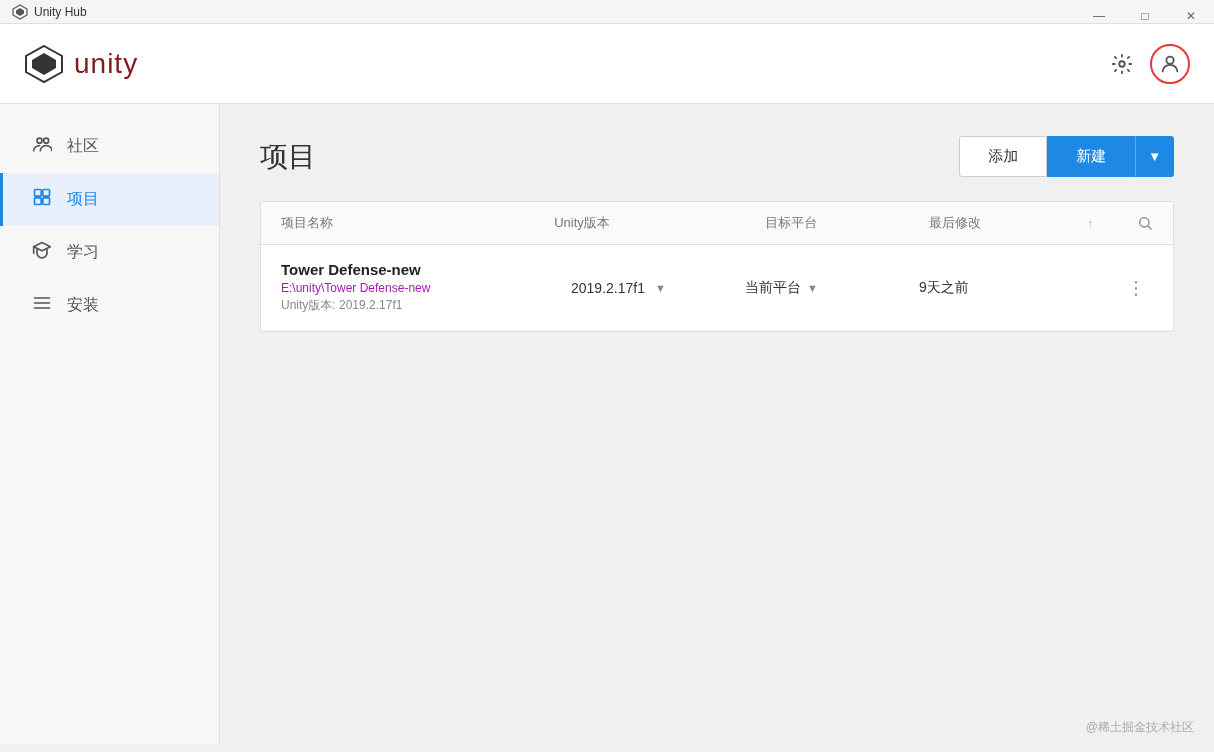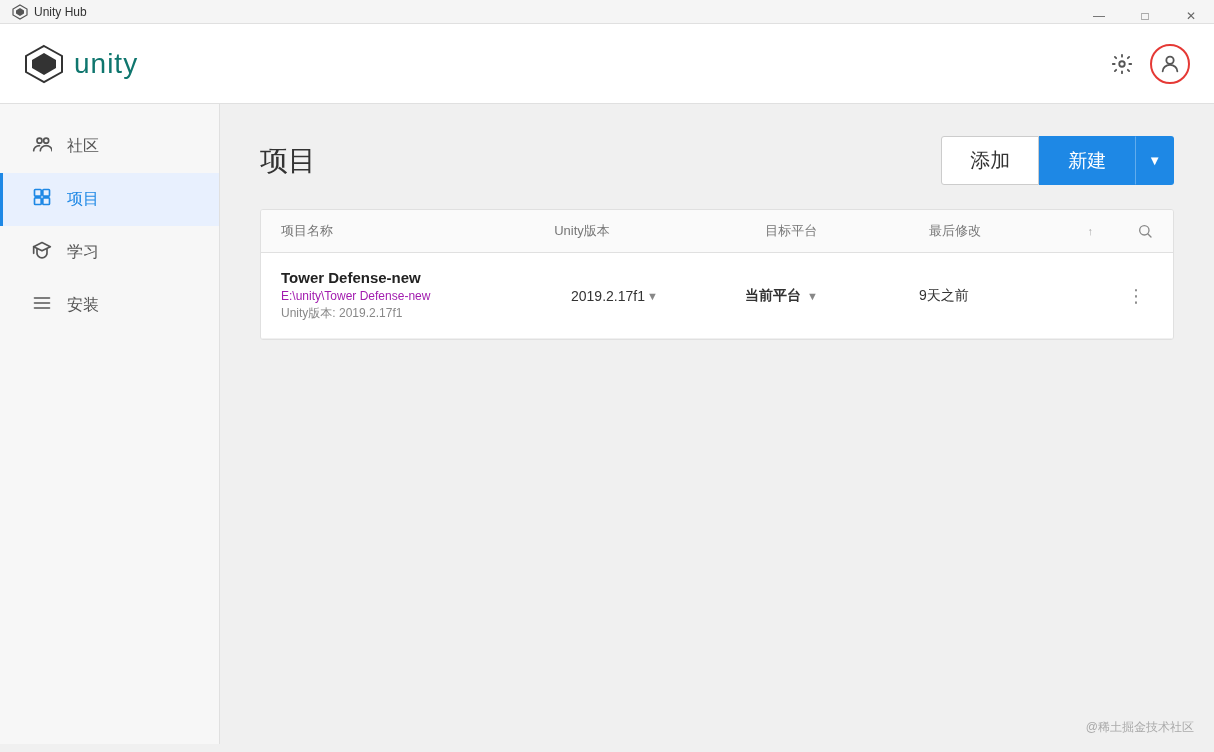--- a/index.html
+++ b/index.html
@@ -67,21 +67,21 @@
       align-items: center;
       gap: 10px;
     }
     .logo-icon {
       width: 40px;
       height: 40px;
     }
     .logo-text {
       font-size: 28px;
       font-weight: 400;
-      color: #0f766e;
+      color: #7f1d1d;
       letter-spacing: 1px;
     }
     .header-actions {
       display: flex;
       align-items: center;
       gap: 8px;
     }
     .header-btn {
       width: 40px;
       height: 40px;
@@ -154,31 +154,31 @@
       color: #333;
     }
     .page-actions {
       display: flex;
       gap: 0;
     }
     .btn-add {
       padding: 10px 28px;
       border: 1px solid #ccc;
       background: #fff;
-      font-size: 20px;
+      font-size: 15px;
       color: #333;
       cursor: pointer;
       border-radius: 3px 0 0 3px;
     }
     .btn-new {
       padding: 10px 28px;
       background: #1e88e5;
       border: 1px solid #1e88e5;
       color: white;
-      font-size: 19px;
+      font-size: 15px;
       cursor: pointer;
       border-radius: 0;
     }
     .btn-dropdown {
       padding: 10px 12px;
       background: #1e88e5;
       border: 1px solid #1e88e5;
       border-left: 1px solid rgba(255,255,255,0.3);
       color: white;
       font-size: 13px;
@@ -227,38 +227,37 @@
     }
     .project-version-label {
       font-size: 12px;
       color: #888;
     }
     .col-name-cell { flex: 2.5; }
 
     .version-select {
       display: flex;
       align-items: center;
-      gap: 2px;
+      gap: 10px;
       font-size: 14px;
       color: #333;
       flex: 1.5;
     }
     .dropdown-arrow {
       color: #888;
       font-size: 11px;
       cursor: pointer;
     }
     .platform-select {
       display: flex;
       align-items: center;
       gap: 6px;
       font-size: 14px;
       color: #333;
       flex: 1.5;
-      font-weight: bold;
     }
     .modified-cell {
       flex: 1.5;
       font-size: 14px;
       color: #333;
     }
     .actions-cell {
       width: 60px;
       display: flex;
       justify-content: flex-end;

